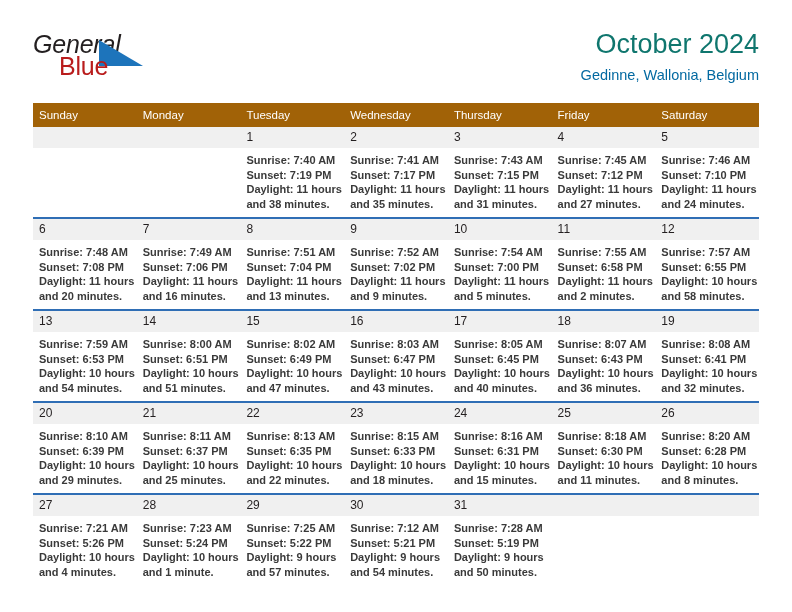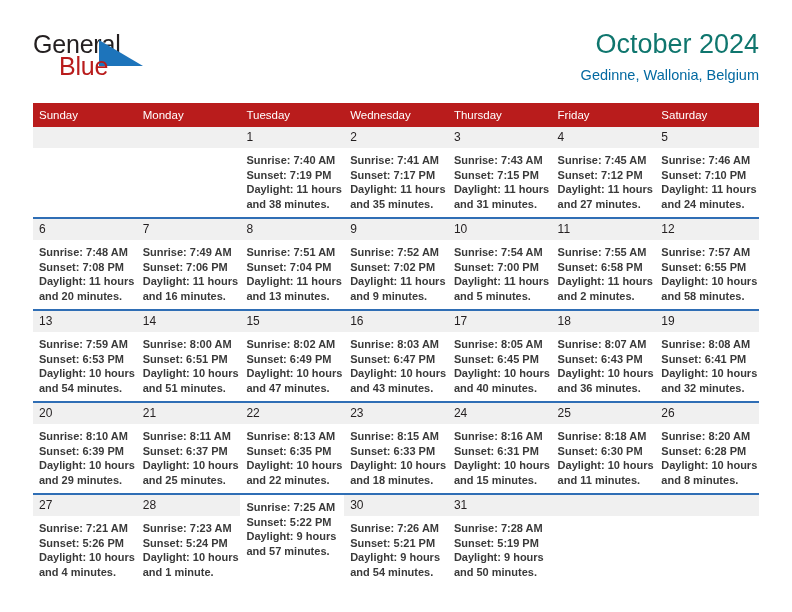--- a/index.html
+++ b/index.html
@@ -39,20 +39,21 @@
     user-select: none;
   }
   .logo-general {
     position: absolute;
     left: 0;
     top: 0;
     font-size: 25px;
     letter-spacing: -0.2px;
     color: #231f20;
     font-family: "Liberation Sans", sans-serif;
+    font-style: italic;
   }
   .logo-blue {
     position: absolute;
     left: 26px;
     top: 22px;
     font-size: 25px;
     letter-spacing: -0.2px;
     color: #b91c1c;
     font-family: "Liberation Sans", sans-serif;
   }
@@ -84,21 +85,21 @@
 
   
   .calendar {
     position: absolute;
     left: 33px;
     top: 103px;
     width: 726px;
   }
   .dow-row {
     display: flex;
-    background: #b91c1c;
+    background: #a16207;
   }
   .dow {
     flex: 1 1 0;
     min-width: 0;
     color: #ffffff;
     font-size: 11.5px;
     line-height: 14px;
     padding: 5px 0 5px 6px;
     box-sizing: border-box;
     white-space: nowrap;
@@ -438,31 +439,32 @@
           <div class="cell">
             <div class="daynum">28</div>
             <div class="cell-body">
               <div class="line">Sunrise: 7:23 AM</div>
               <div class="line">Sunset: 5:24 PM</div>
               <div class="line">Daylight: 10 hours</div>
               <div class="line">and 1 minute.</div>
             </div>
           </div>
           <div class="cell">
+            <div class="daynum">29</div>
             <div class="cell-body">
               <div class="line">Sunrise: 7:25 AM</div>
               <div class="line">Sunset: 5:22 PM</div>
               <div class="line">Daylight: 9 hours</div>
               <div class="line">and 57 minutes.</div>
             </div>
           </div>
           <div class="cell">
             <div class="daynum">30</div>
             <div class="cell-body">
-              <div class="line">Sunrise: 7:26 AM</div>
+              <div class="line">Sunrise: 7:12 AM</div>
               <div class="line">Sunset: 5:21 PM</div>
               <div class="line">Daylight: 9 hours</div>
               <div class="line">and 54 minutes.</div>
             </div>
           </div>
           <div class="cell">
             <div class="daynum">31</div>
             <div class="cell-body">
               <div class="line">Sunrise: 7:28 AM</div>
               <div class="line">Sunset: 5:19 PM</div>

